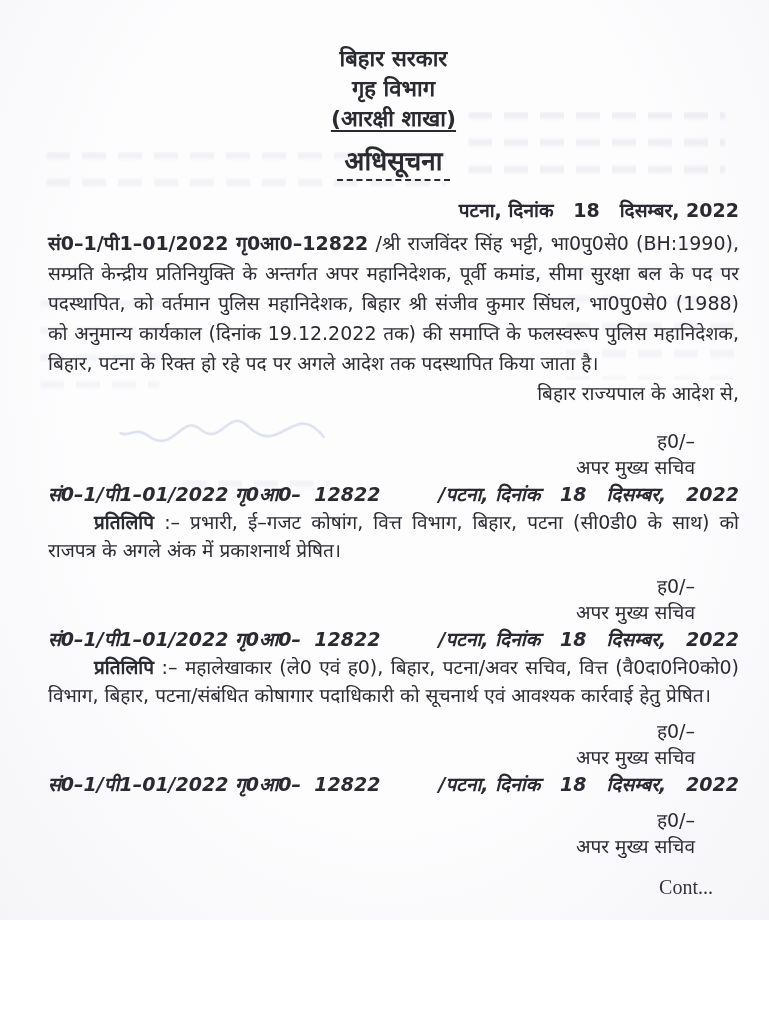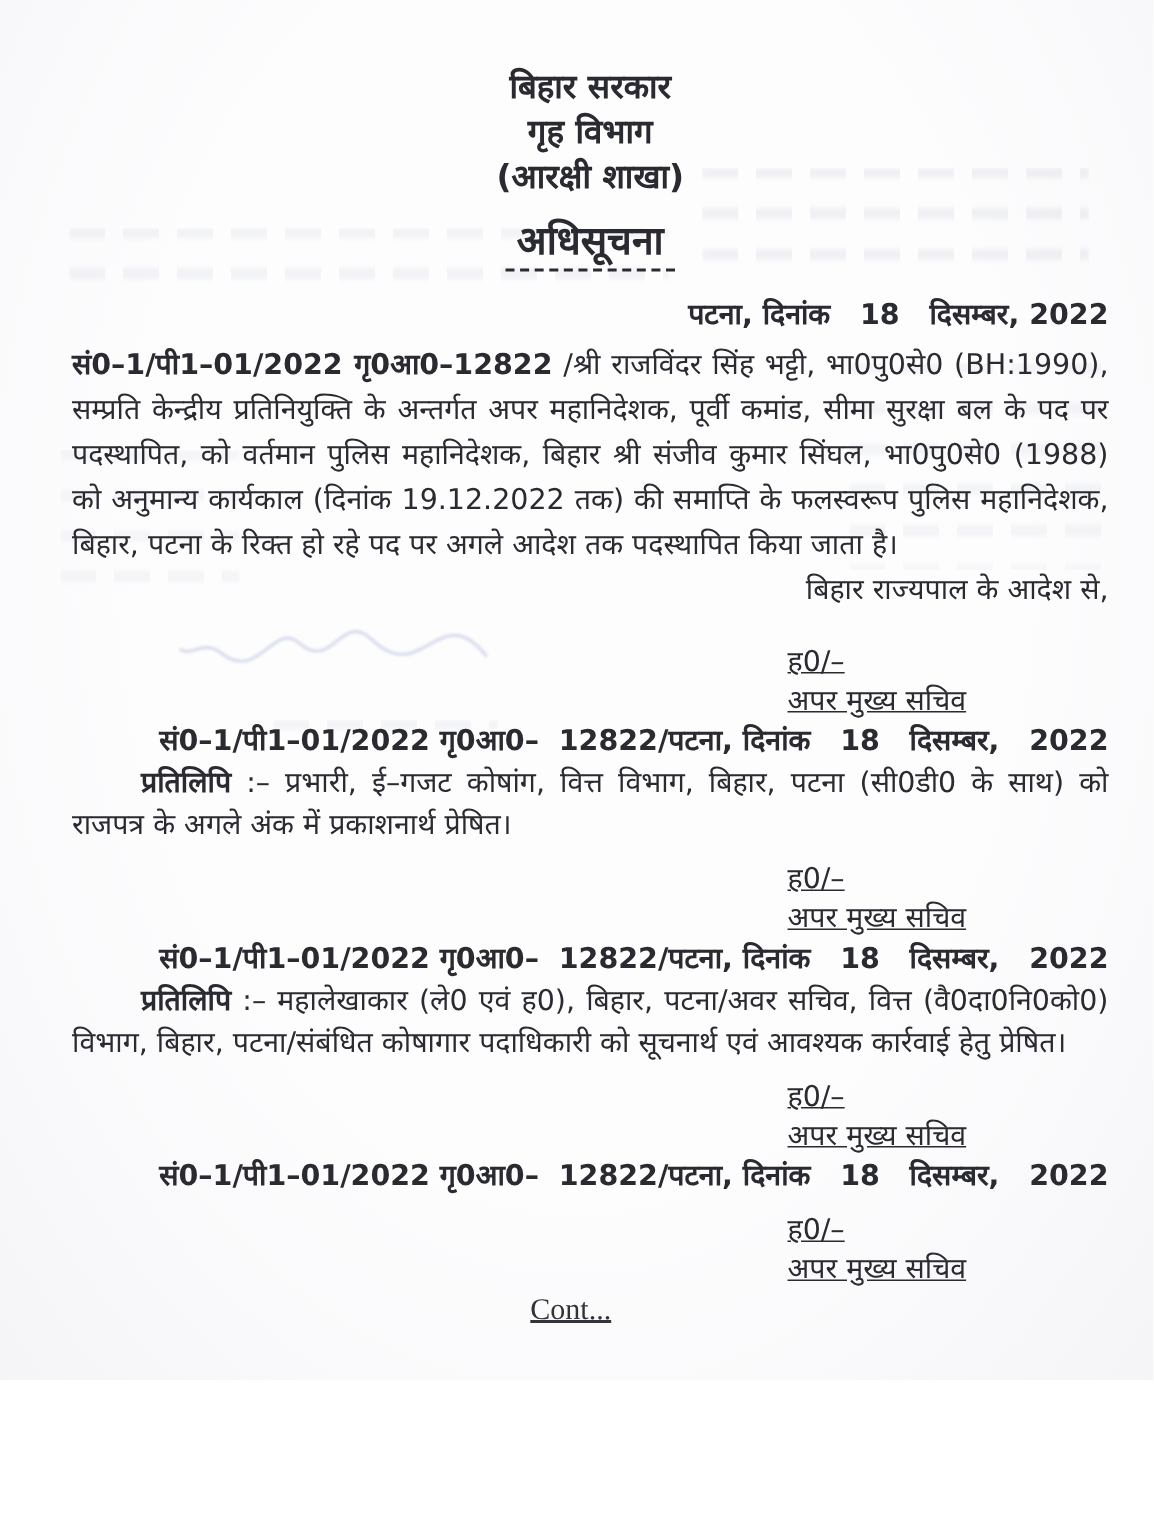--- a/index.html
+++ b/index.html
@@ -23,20 +23,21 @@
     z-index: 2;
     height: 100%;
     padding: 44px 30px 0 48px;
   }
 
   .bold { font-weight: 700; }
 
   
   .hline { text-align: center; line-height: 30px; font-size: 22px; }
   .branch .u {
+    text-decoration: underline;
     text-underline-offset: 4px;
     text-decoration-thickness: 1.5px;
   }
   .title-row { text-align: center; margin-top: 12px; height: 40px; }
   .title {
     display: inline-block;
     font-size: 26px;
     line-height: 30px;
     border-bottom: 2px dashed #2a2a31;
     padding: 0 8px 3px 8px;
@@ -51,45 +52,44 @@
 
   .para { margin: 0; text-align: justify; }
   .body1 { margin-top: 3px; line-height: 30px; }
 
   .byorder { text-align: right; line-height: 30px; }
 
   .sigblock {
     width: 170px;
     margin-left: auto;
     margin-right: 44px;
-    text-align: left;
+    text-align: right;
     line-height: 26px;
-    text-decoration: underline;
   }
   .sig1 { margin-top: 20px; }
   .sig-mid { margin-top: 9px; }
 
   .refline {
     display: flex;
-    justify-content: flex-end;
+    justify-content: space-between;
     white-space: pre-wrap;
     line-height: 28px;
+    font-style: italic;
   }
 
   .copy { line-height: 28px; text-indent: 46px; }
 
   .cont {
-    margin-top: 1px;
+    margin-top: 15px;
     margin-right: 26px;
-    text-align: center;
+    text-align: right;
     font-family: "Liberation Serif", serif;
     font-size: 20px;
     line-height: 26px;
     color: #33333a;
-    text-decoration: underline;
   }
 
   
   .bleed {
     position: absolute;
     z-index: 1;
     pointer-events: none;
     filter: blur(1.6px);
     background: repeating-linear-gradient(180deg,
       rgba(128, 136, 158, 0.20) 0 7px, transparent 7px 27px);

